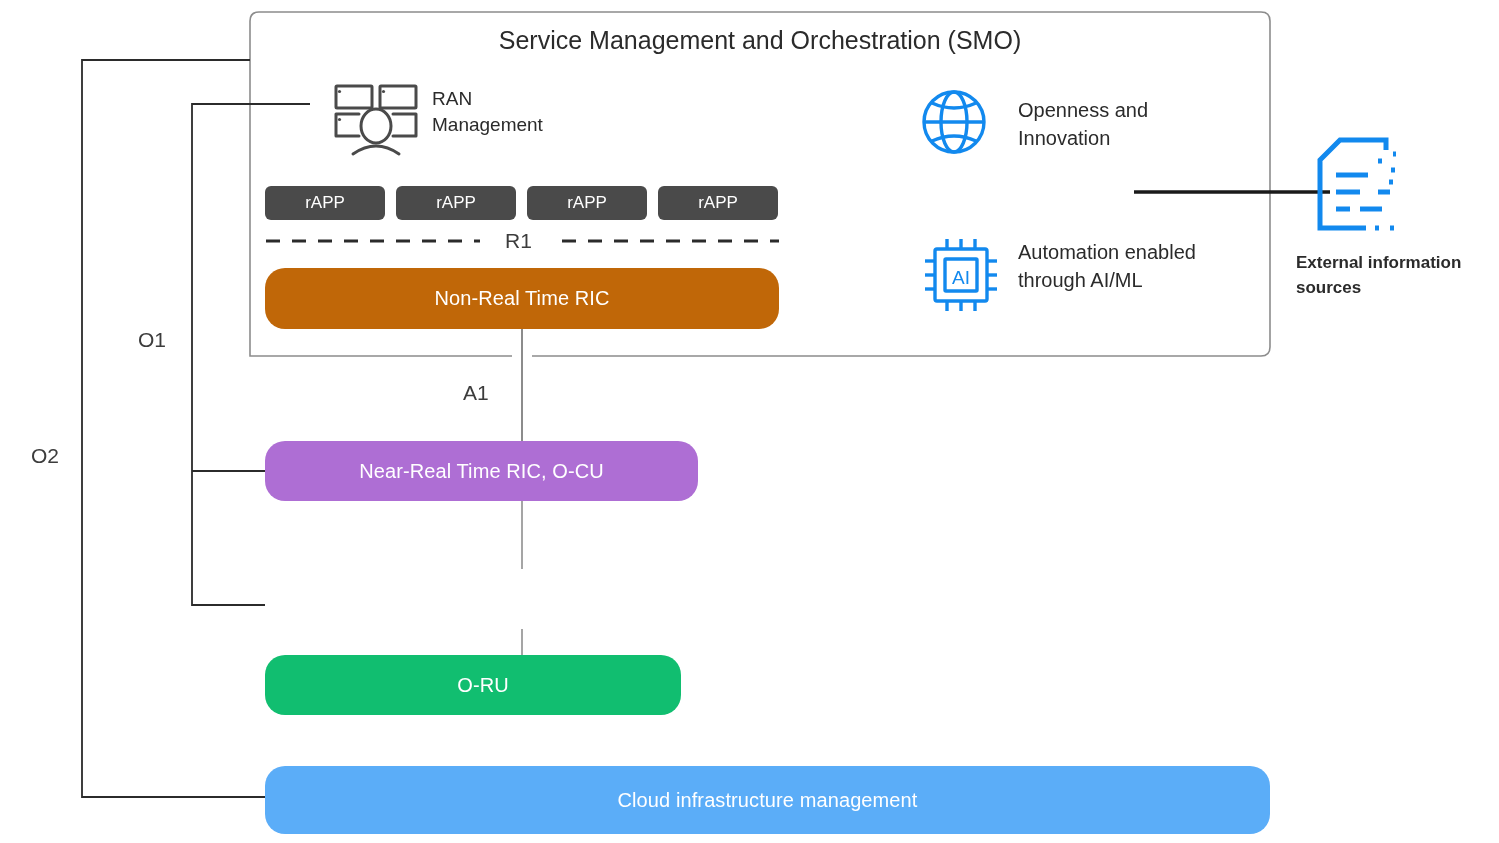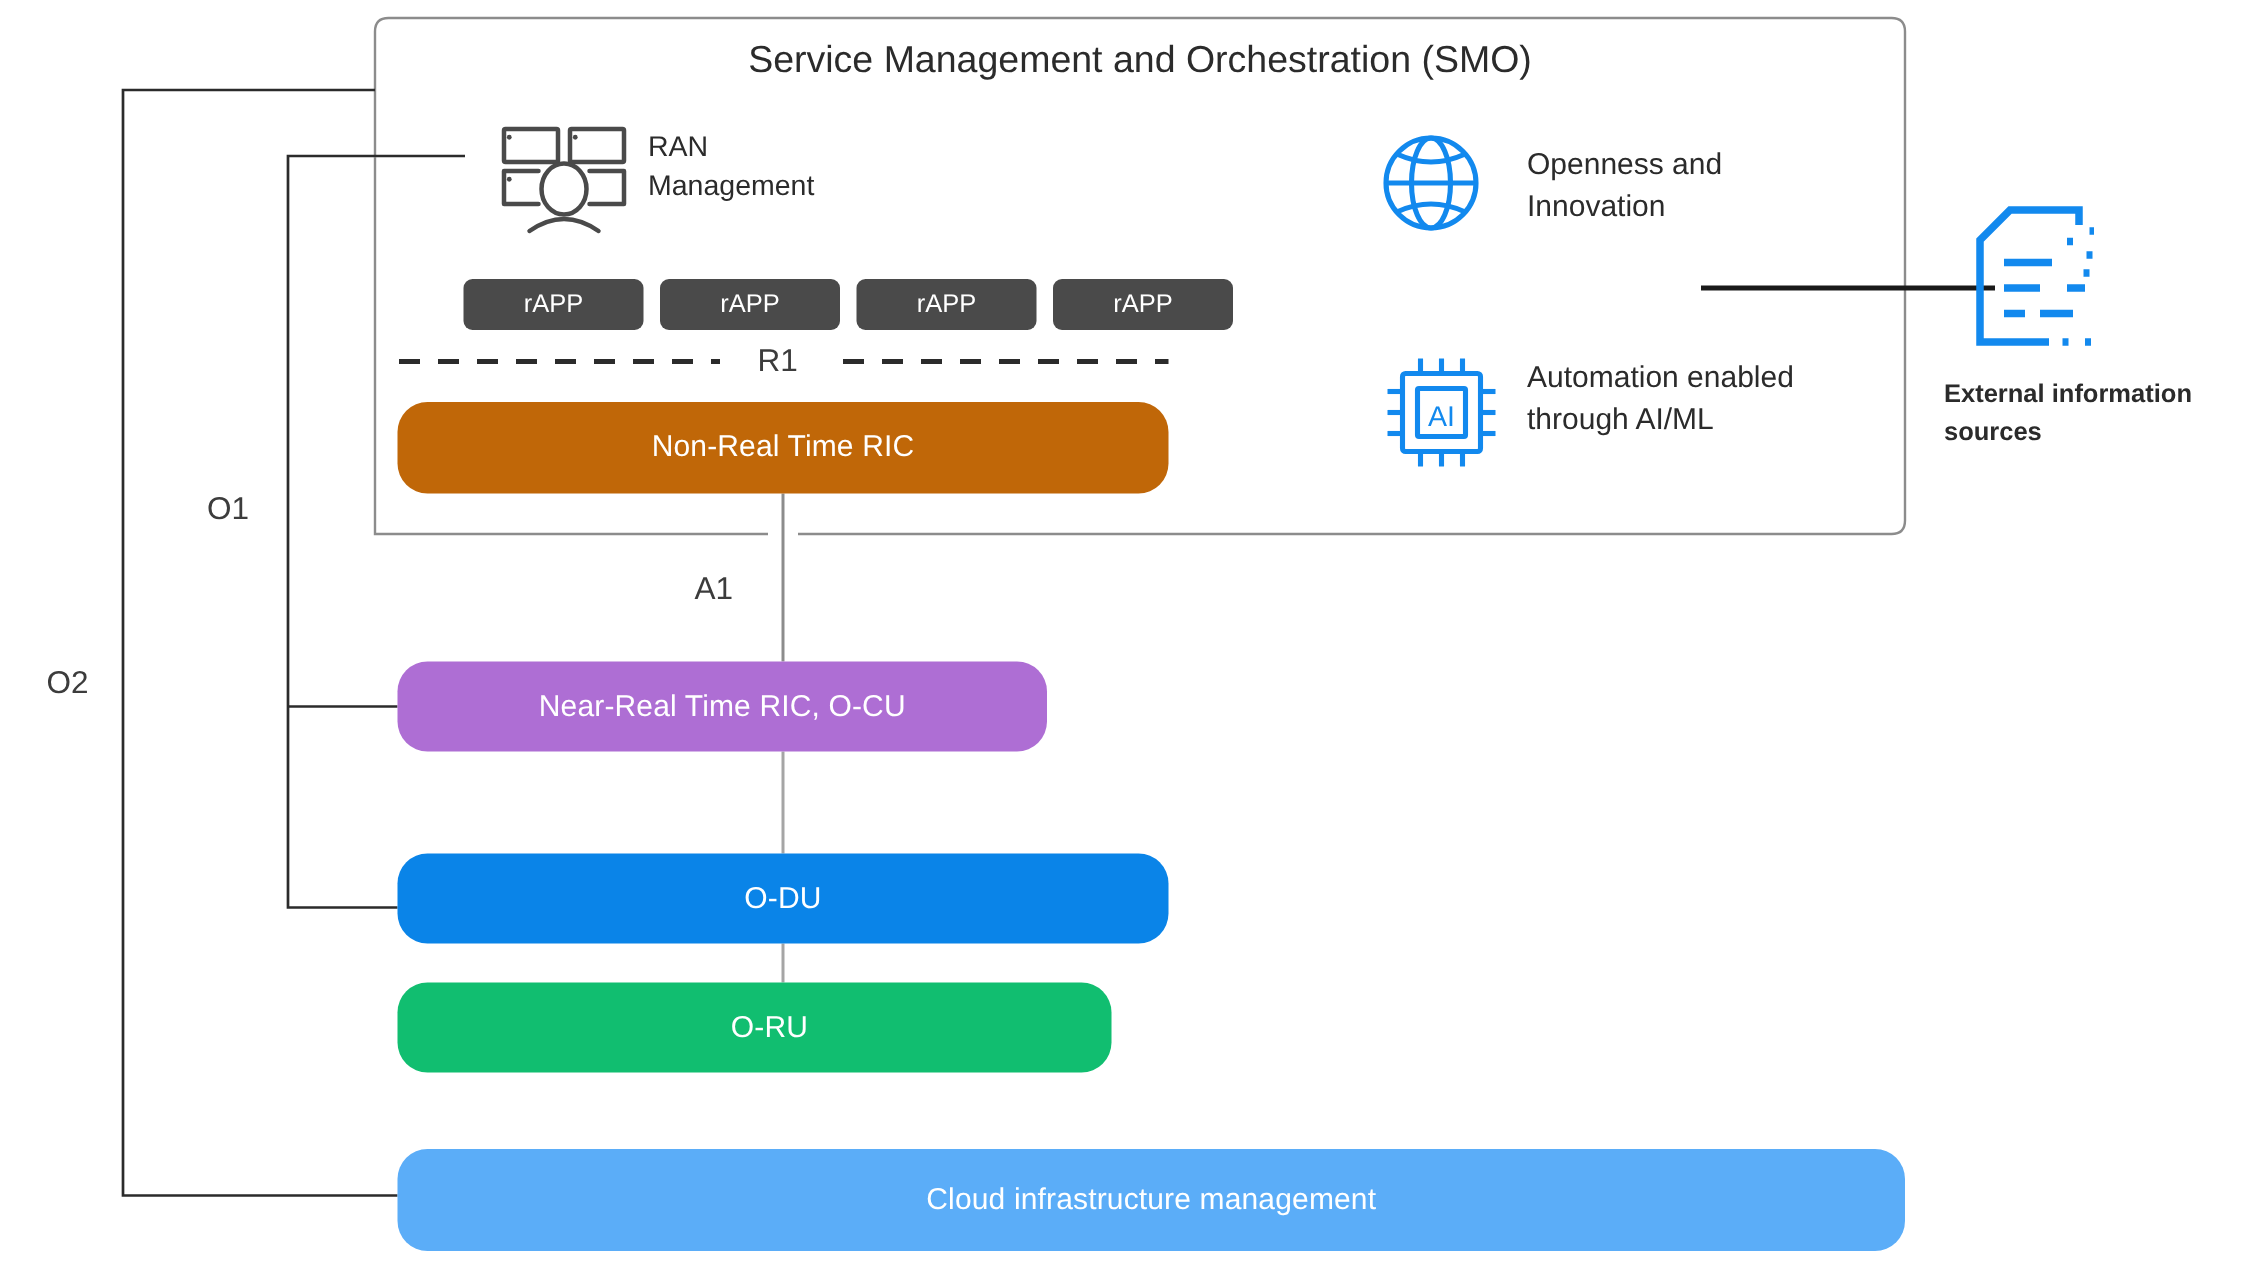--- a/index.html
+++ b/index.html
@@ -41,21 +41,20 @@
     position: absolute;
     box-sizing: border-box;
     display: flex;
     align-items: center;
     justify-content: center;
     border-radius: 6px;
     background: #4a4a4a;
     color: #ffffff;
     font-size: 17px;
     height: 34px;
-    margin-left: 44px;
   }
   .smo-title {
     position: absolute;
     left: 250px;
     top: 26px;
     width: 1020px;
     text-align: center;
     font-size: 25px;
     color: #2b2b2b;
   }
@@ -218,23 +217,22 @@
   <div class="feat-label" style="left:1018px; top:238px;">Automation enabled
 through AI/ML</div>
 
   <div class="ext-label" style="left:1296px; top:250px;font-weight:bold;">External information
 sources</div>
 
   <div class="node" style="left:265px; top:268px; width:514px; height:61px; background:#C06708;">Non-Real Time RIC</div>
 
   <div class="node" style="left:265px; top:441px; width:433px; height:60px; background:#AE6ED4;">Near-Real Time RIC, O-CU</div>
 
-  <div class="node" style="left:265px; top:569px; width:514px; height:60px; background:#0A84E8;">O-DU</div>
-
-  <div class="node" style="left:265px; top:655px; width:476px; height:60px; background:#11BE70;padding-left:20px;">O-RU</div>
+
+  <div class="node" style="left:265px; top:655px; width:416px; height:60px; background:#11BE70;padding-left:20px;">O-RU</div>
 
   <div class="node" style="left:265px; top:766px; width:1005px; height:68px; background:#5BADF8;">Cloud infrastructure management</div>
 
   <div class="edge-label" style="left:138px; top:328px;">O1</div>
   <div class="edge-label" style="left:31px; top:444px;">O2</div>
   <div class="edge-label" style="left:463px; top:381px;">A1</div>
 
 </div>
 
 </body></html>

